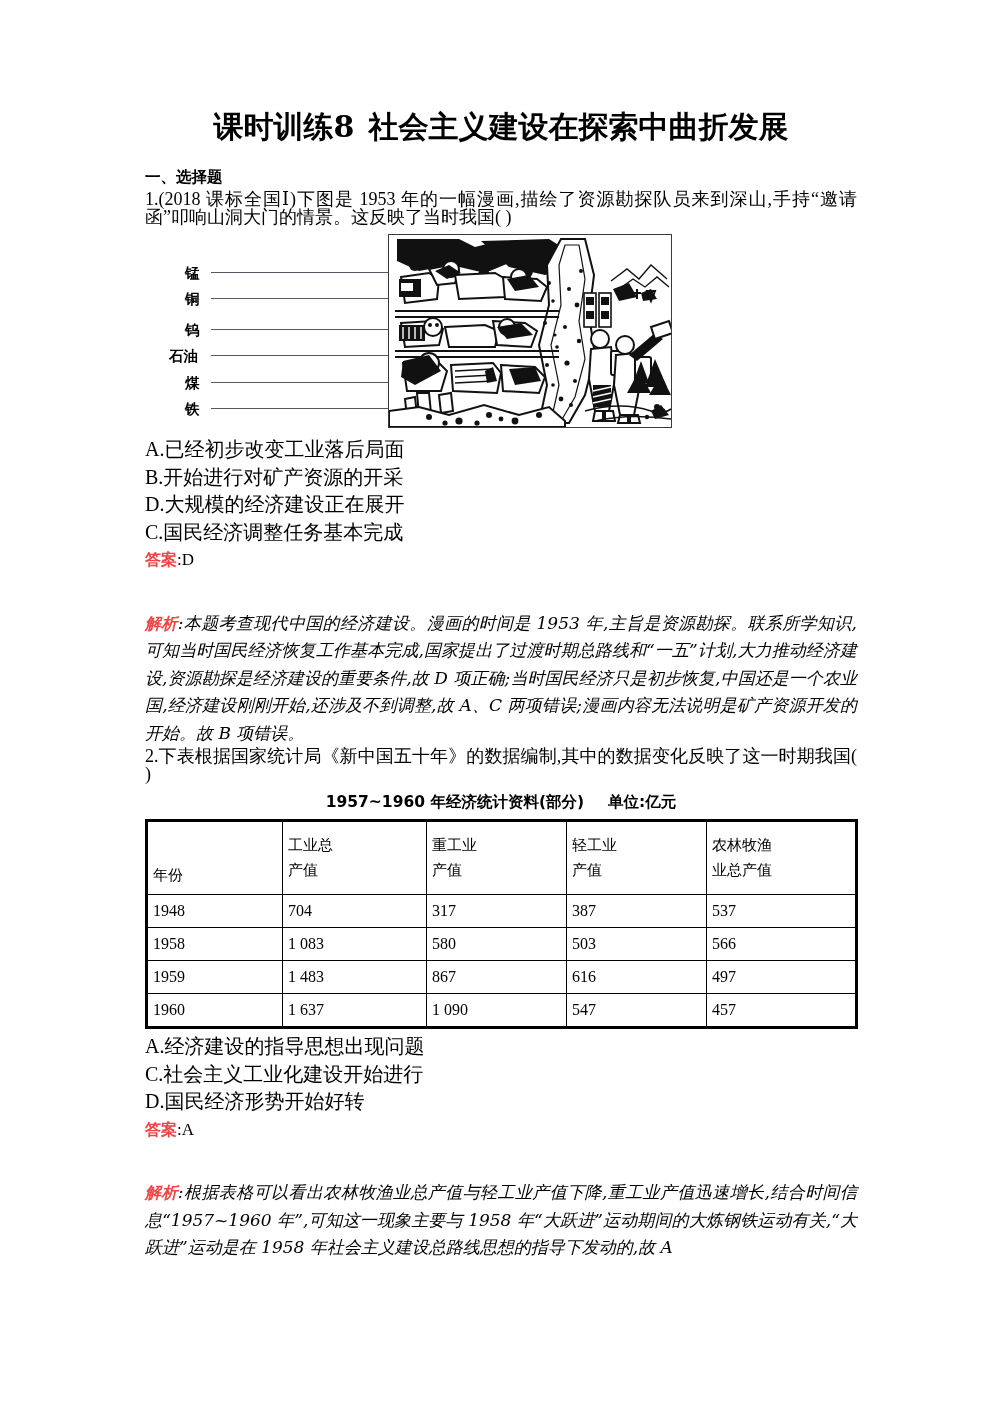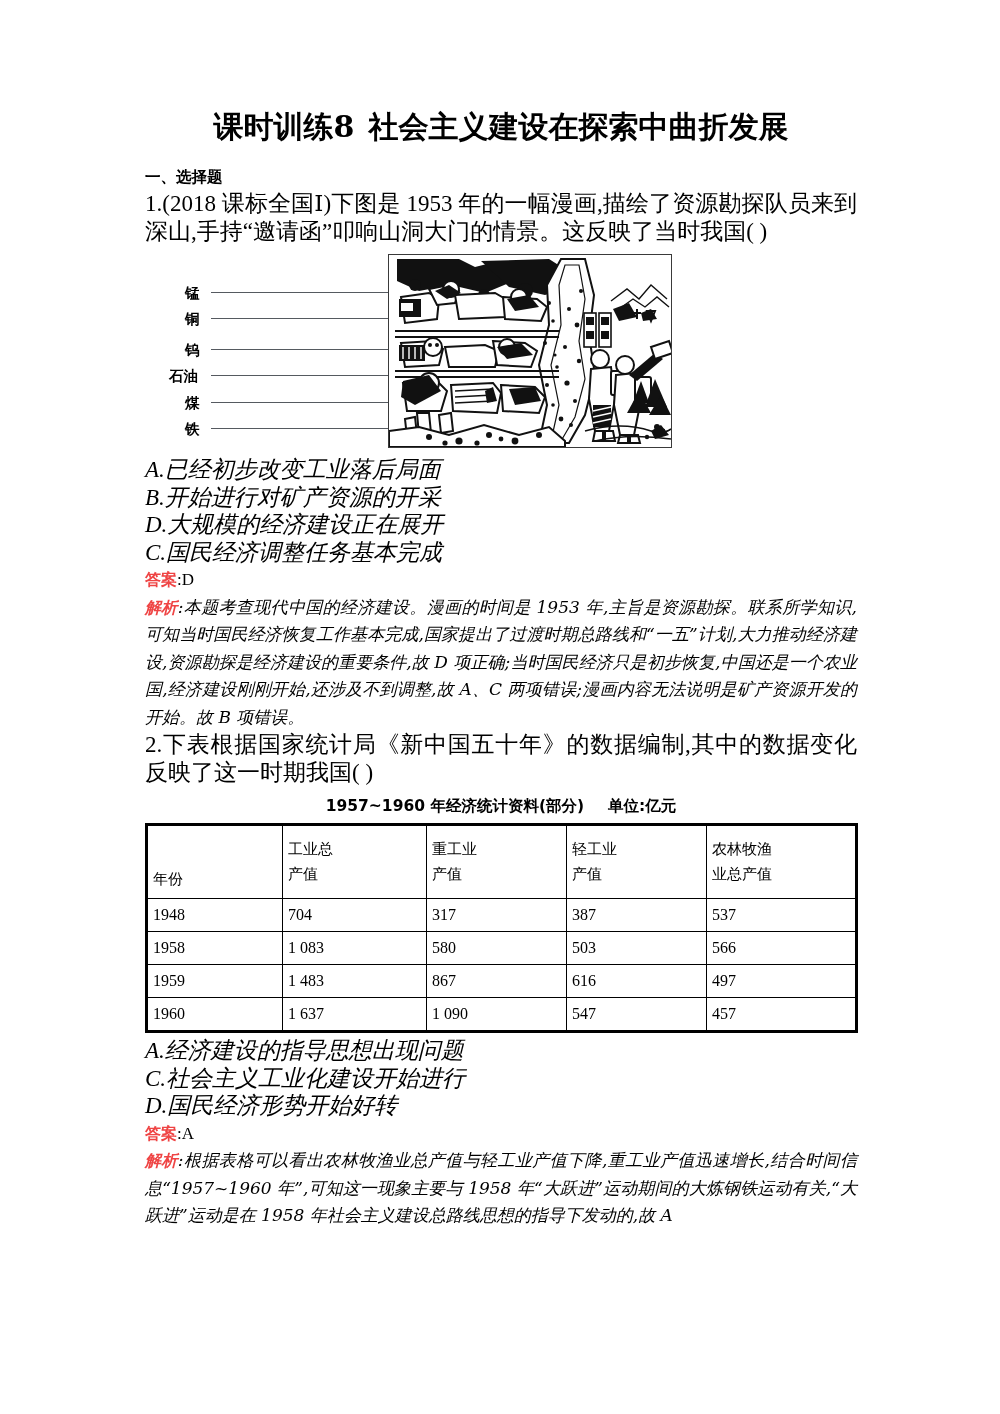--- a/index.html
+++ b/index.html
@@ -46,30 +46,29 @@
   .section-heading {
     font-family: "DejaVu Sans", "Liberation Sans", sans-serif;
     font-weight: bold;
     font-size: 15.5px;
     line-height: 26px;
     margin-top: 14px;
   }
 
   
   .q-text {
-    font-size: 23px;
-    line-height: 28px;
+    font-size: 18px;
+    line-height: 18px;
     text-align: justify;
     text-justify: inter-character;
   }
 
   .options {
-    font-size: 23px;
+    font-size: 20px;
     line-height: 27.5px;
-    font-style: italic;
   }
   .opt { white-space: nowrap; }
 
   .ans-line {
     font-size: 17px;
     line-height: 27.5px;
   }
   .lbl-red {
     color: #ef4444;
     font-family: "DejaVu Sans", "Liberation Sans", sans-serif;
@@ -81,20 +80,21 @@
     font-size: 17px;
   }
 
   .explain {
     font-size: 17px;
     line-height: 27.5px;
     text-align: justify;
     text-justify: inter-character;
     font-family: "DejaVu Serif", "Liberation Serif", serif;
     font-style: italic;
+    margin-top: 36px;
   }
 
   
   .figure-wrap {
     position: relative;
     height: 202px;
     margin: 4px 0 4px 0;
   }
   .cartoon-frame {
     position: absolute;

